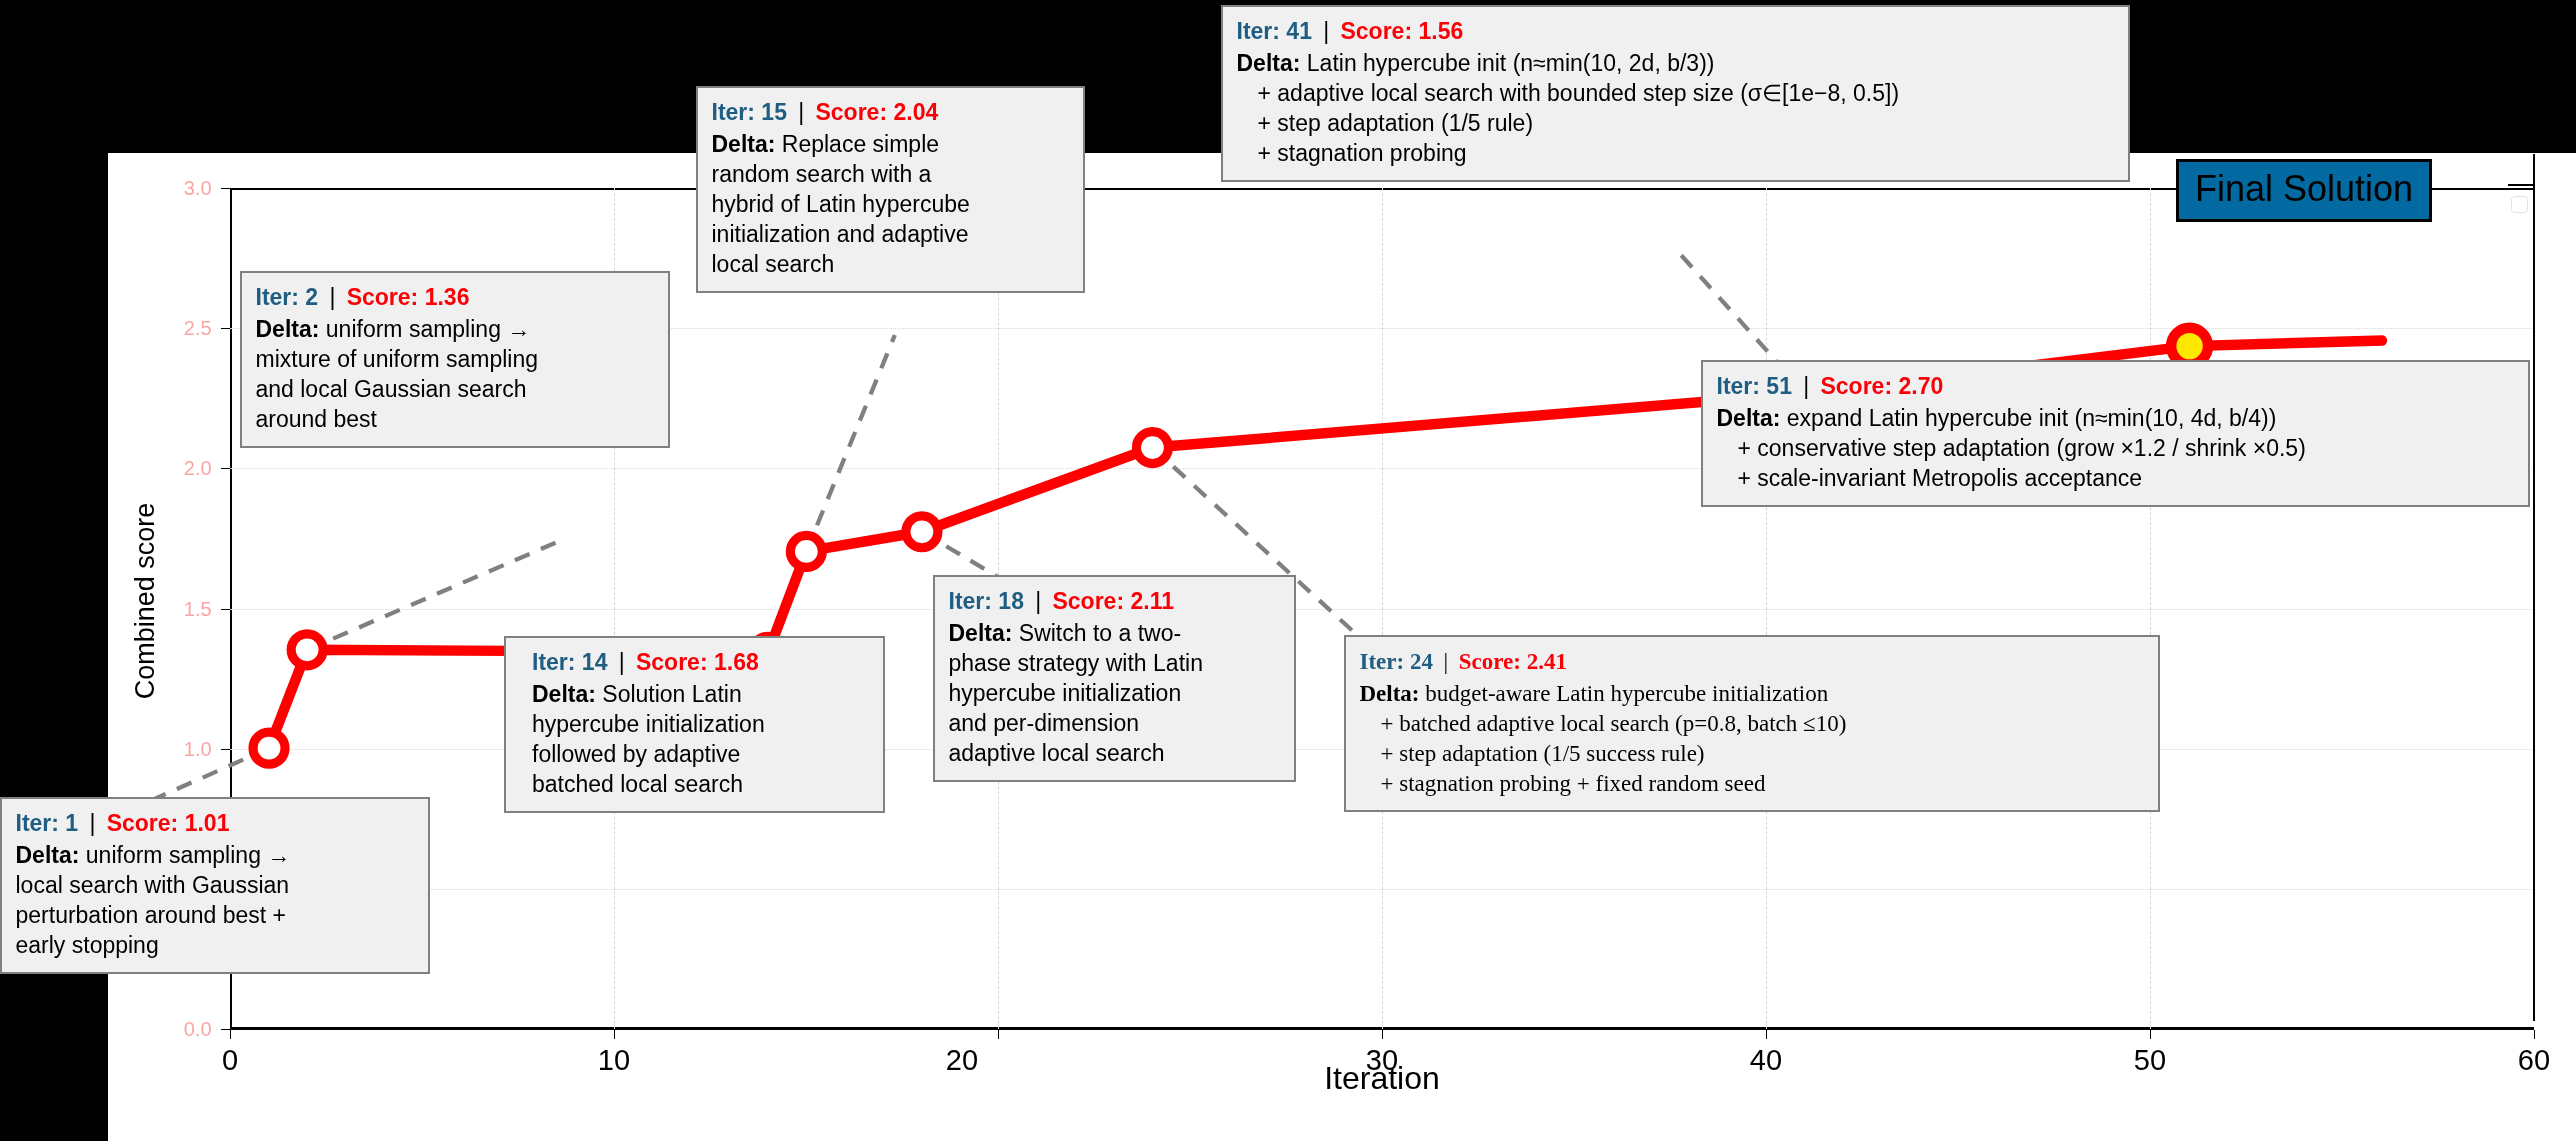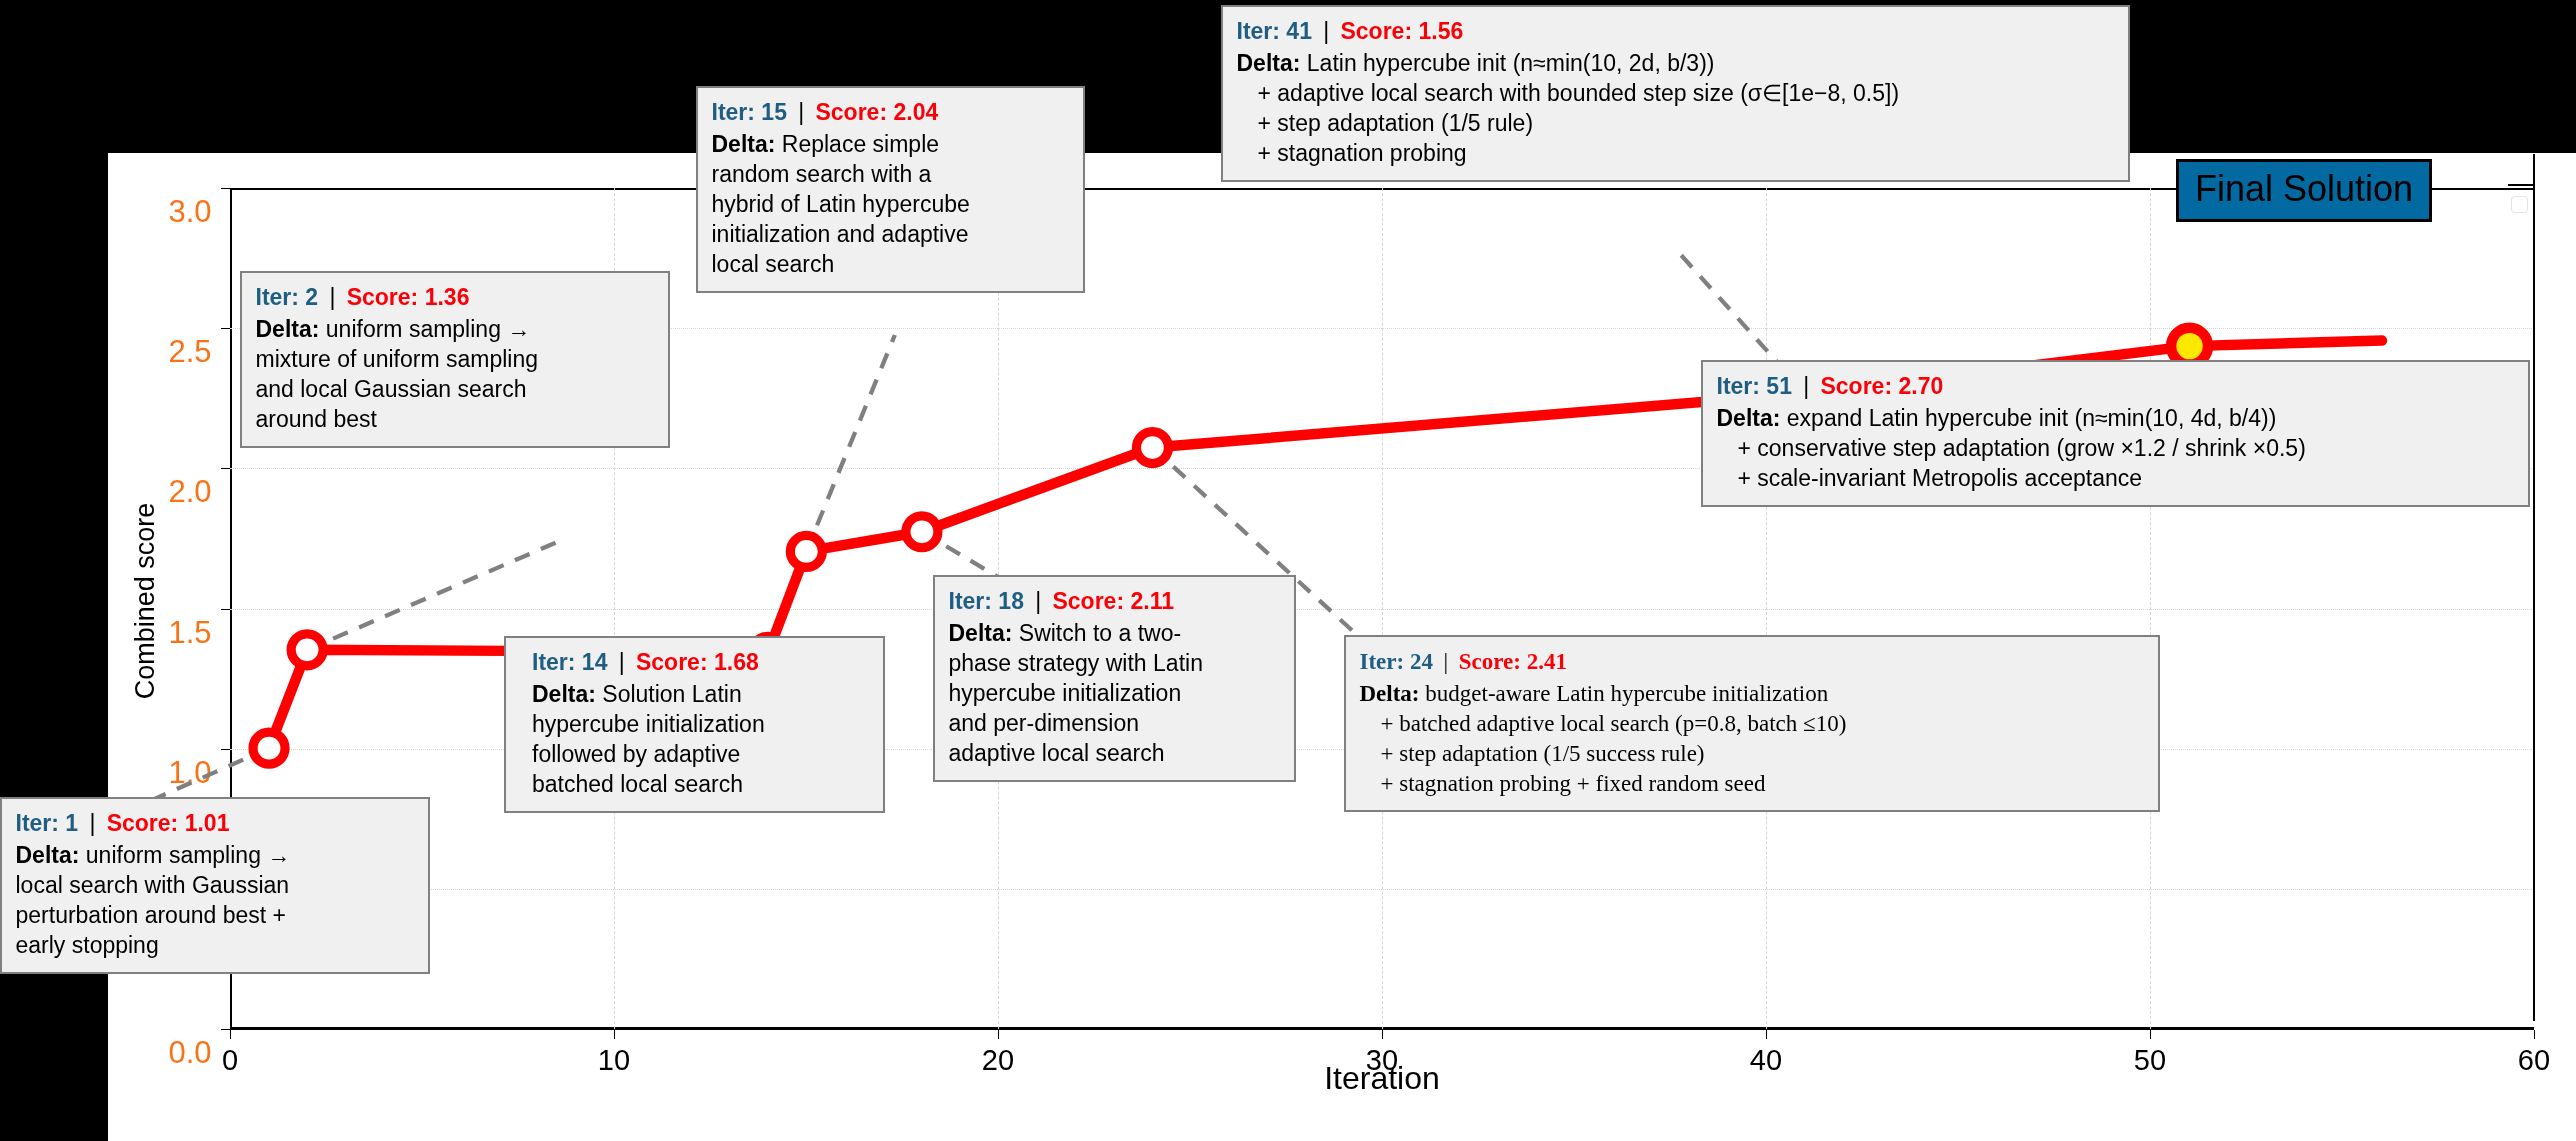--- a/index.html
+++ b/index.html
@@ -23,21 +23,21 @@
   .gridh{position:absolute;left:0;height:0;width:2304px;
          border-top:1.2px dotted #d8d8d8;}
 
   
   .tick-x{position:absolute;top:842px;width:1.2px;height:8.6px;background:#000;}
   .tick-y{position:absolute;left:-8.6px;width:8.6px;height:1.2px;background:#000;}
 
   .xlab{position:absolute;top:856px;transform:translateX(-50%);
         font-size:29px;color:#000;white-space:nowrap;}
   .ylab{position:absolute;left:-18.4px;transform:translate(-100%,-50%);
-        font-size:31px;color:#f97316;white-space:nowrap;margin-top:24px;}
+        font-size:20px;color:#fca5a5;white-space:nowrap;}
 
   #y-axis-title{position:absolute;left:145px;top:601px;
         transform:translate(-50%,-50%) rotate(-90deg);
         font-size:27px;color:#000;white-space:nowrap;}
   #x-axis-title{position:absolute;left:1382px;top:1060px;
         transform:translateX(-50%);font-size:32px;color:#000;white-space:nowrap;}
 
   
   #plotsvg{position:absolute;left:0;top:0;width:2576px;height:1141px;
            pointer-events:none;}
@@ -92,21 +92,21 @@
   <div class="tick-x" style="left:0px"></div>
   <div class="tick-x" style="left:384px"></div>
   <div class="tick-x" style="left:768px"></div>
   <div class="tick-x" style="left:1152px"></div>
   <div class="tick-x" style="left:1536px"></div>
   <div class="tick-x" style="left:1920px"></div>
   <div class="tick-x" style="left:2304px"></div>
 
   <div class="xlab" style="left:0px">0</div>
   <div class="xlab" style="left:384px">10</div>
-  <div class="xlab" style="left:768px">20</div>
+  <div class="xlab" style="left:732px">20</div>
   <div class="xlab" style="left:1152px">30</div>
   <div class="xlab" style="left:1536px">40</div>
   <div class="xlab" style="left:1920px">50</div>
   <div class="xlab" style="left:2304px">60</div>
 
   <div class="tick-y" style="top:0px"></div>
   <div class="tick-y" style="top:140px"></div>
   <div class="tick-y" style="top:280px"></div>
   <div class="tick-y" style="top:421px"></div>
   <div class="tick-y" style="top:561px"></div>

